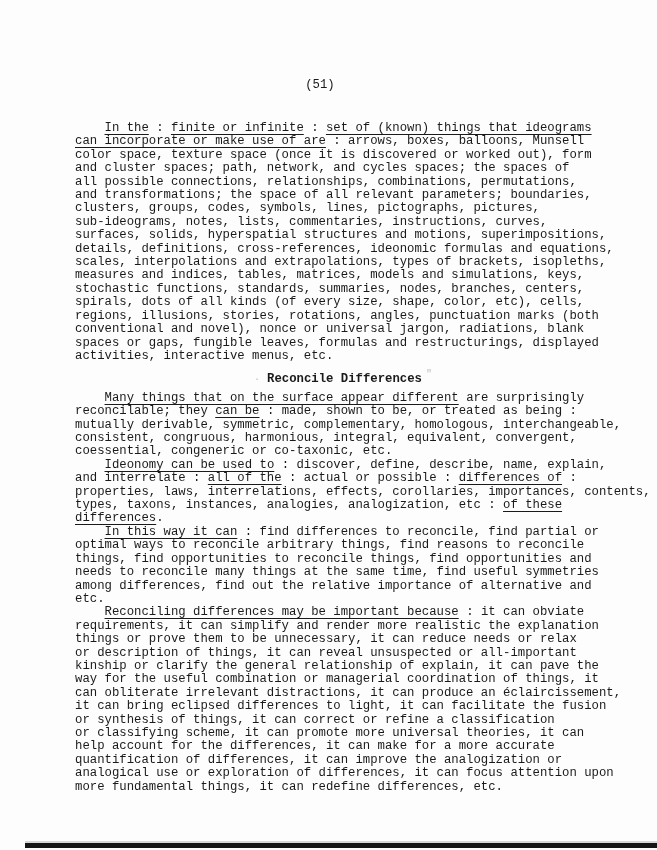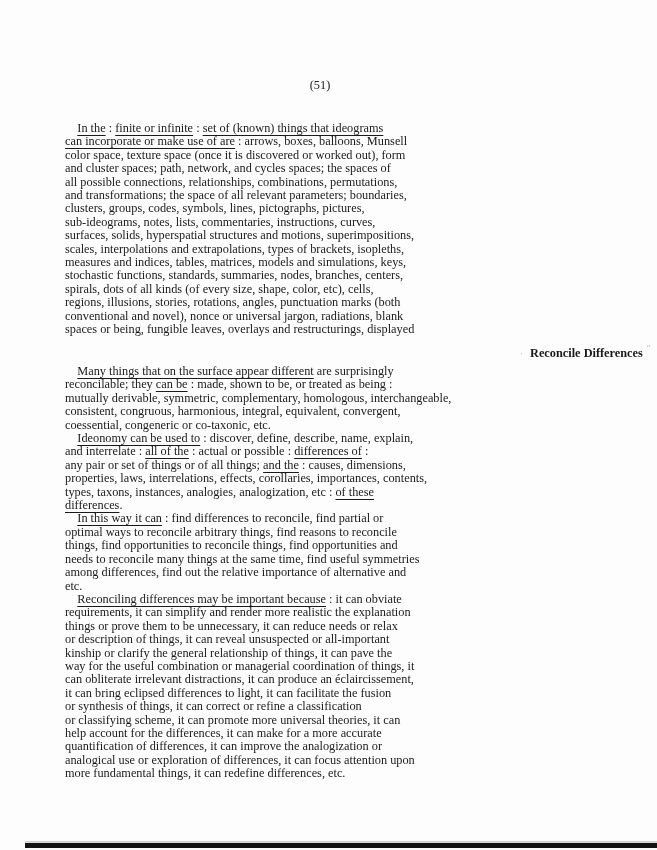--- a/index.html
+++ b/index.html
@@ -5,44 +5,45 @@
   html, body { margin: 0; padding: 0; }
   body {
     width: 657px; height: 850px;
     background: #ffffff;
     overflow: hidden;
     position: relative;
   }
   .sheet {
     position: absolute; inset: 0;
     background: #fdfdfd;
-    font-family: Liberation Serif, serif;
+    font-family: Liberation Mono, monospace;
     font-size: 12.3px;
     line-height: 13.4px;
     color: #1a1a1a;
   }
   .page-number {
     position: absolute;
     top: 79px; left: 0; width: 640px;
     text-align: center;
   }
   .doc-body {
     position: absolute;
     top: 122px; left: 65px; width: 586px;
   }
   .doc-line {
     white-space: pre;
+    margin-left: 10px;
   }
   .u {
     text-decoration: underline;
     text-decoration-thickness: 1px;
     text-underline-offset: 2.5px;
   }
   .doc-heading {
-    text-align: right;
+    text-align: center;
     font-weight: bold;
     margin: 5px 0 5px -30px;
     white-space: pre;
   }
   .artifact {
     font-weight: normal;
     color: #9a9a9a;
     opacity: 0.65;
     font-size: 10px;
   }
@@ -67,50 +68,51 @@
   <div class="doc-body">
       <div class="doc-line"><span>    </span><span class="u">In the</span><span> : </span><span class="u">finite or infinite</span><span> : </span><span class="u">set of (known) things that ideograms</span></div>
       <div class="doc-line"><span class="u">can incorporate or make use of are</span><span> : arrows, boxes, balloons, Munsell</span></div>
       <div class="doc-line"><span>color space, texture space (once it is discovered or worked out), form</span></div>
       <div class="doc-line"><span>and cluster spaces; path, network, and cycles spaces; the spaces of</span></div>
       <div class="doc-line"><span>all possible connections, relationships, combinations, permutations,</span></div>
       <div class="doc-line"><span>and transformations; the space of all relevant parameters; boundaries,</span></div>
       <div class="doc-line"><span>clusters, groups, codes, symbols, lines, pictographs, pictures,</span></div>
       <div class="doc-line"><span>sub-ideograms, notes, lists, commentaries, instructions, curves,</span></div>
       <div class="doc-line"><span>surfaces, solids, hyperspatial structures and motions, superimpositions,</span></div>
+      <div class="doc-line"><span>details, definitions, cross-references, ideonomic formulas and equations,</span></div>
       <div class="doc-line"><span>scales, interpolations and extrapolations, types of brackets, isopleths,</span></div>
       <div class="doc-line"><span>measures and indices, tables, matrices, models and simulations, keys,</span></div>
       <div class="doc-line"><span>stochastic functions, standards, summaries, nodes, branches, centers,</span></div>
       <div class="doc-line"><span>spirals, dots of all kinds (of every size, shape, color, etc), cells,</span></div>
       <div class="doc-line"><span>regions, illusions, stories, rotations, angles, punctuation marks (both</span></div>
       <div class="doc-line"><span>conventional and novel), nonce or universal jargon, radiations, blank</span></div>
-      <div class="doc-line"><span>spaces or being, fungible leaves, overlays and restructurings, displayed</span></div>
+      <div class="doc-line"><span>spaces or gaps, fungible leaves, formulas and restructurings, displayed</span></div>
+      <div class="doc-line"><span>activities, interactive menus, etc.</span></div>
       <div class="doc-heading"><span class="artifact left">·</span><span>Reconcile Differences</span><span class="artifact right">″</span></div>
       <div class="doc-line"><span>    </span><span class="u">Many things that on the surface appear different</span><span> are surprisingly</span></div>
       <div class="doc-line"><span>reconcilable; they </span><span class="u">can be</span><span> : made, shown to be, or treated as being :</span></div>
       <div class="doc-line"><span>mutually derivable, symmetric, complementary, homologous, interchangeable,</span></div>
       <div class="doc-line"><span>consistent, congruous, harmonious, integral, equivalent, convergent,</span></div>
       <div class="doc-line"><span>coessential, congeneric or co-taxonic, etc.</span></div>
       <div class="doc-line"><span>    </span><span class="u">Ideonomy can be used to</span><span> : discover, define, describe, name, explain,</span></div>
       <div class="doc-line"><span>and interrelate : </span><span class="u">all of the</span><span> : actual or possible : </span><span class="u">differences of</span><span> :</span></div>
-      <div class="doc-line"><span>any pair or set of things or of all things; </span><span class="u">and the</span><span> : causes, dimensions,</span></div>
       <div class="doc-line"><span>properties, laws, interrelations, effects, corollaries, importances, contents,</span></div>
       <div class="doc-line"><span>types, taxons, instances, analogies, analogization, etc : </span><span class="u">of these</span></div>
       <div class="doc-line"><span class="u">differences</span><span>.</span></div>
       <div class="doc-line"><span>    </span><span class="u">In this way it can</span><span> : find differences to reconcile, find partial or</span></div>
       <div class="doc-line"><span>optimal ways to reconcile arbitrary things, find reasons to reconcile</span></div>
       <div class="doc-line"><span>things, find opportunities to reconcile things, find opportunities and</span></div>
       <div class="doc-line"><span>needs to reconcile many things at the same time, find useful symmetries</span></div>
       <div class="doc-line"><span>among differences, find out the relative importance of alternative and</span></div>
       <div class="doc-line"><span>etc.</span></div>
       <div class="doc-line"><span>    </span><span class="u">Reconciling differences may be important because</span><span> : it can obviate</span></div>
       <div class="doc-line"><span>requirements, it can simplify and render more realistic the explanation</span></div>
       <div class="doc-line"><span>things or prove them to be unnecessary, it can reduce needs or relax</span></div>
       <div class="doc-line"><span>or description of things, it can reveal unsuspected or all-important</span></div>
-      <div class="doc-line"><span>kinship or clarify the general relationship of things, it can pave the</span></div>
+      <div class="doc-line"><span>kinship or clarify the general relationship of explain, it can pave the</span></div>
       <div class="doc-line"><span>way for the useful combination or managerial coordination of things, it</span></div>
       <div class="doc-line"><span>can obliterate irrelevant distractions, it can produce an éclaircissement,</span></div>
       <div class="doc-line"><span>it can bring eclipsed differences to light, it can facilitate the fusion</span></div>
       <div class="doc-line"><span>or synthesis of things, it can correct or refine a classification</span></div>
       <div class="doc-line"><span>or classifying scheme, it can promote more universal theories, it can</span></div>
       <div class="doc-line"><span>help account for the differences, it can make for a more accurate</span></div>
       <div class="doc-line"><span>quantification of differences, it can improve the analogization or</span></div>
       <div class="doc-line"><span>analogical use or exploration of differences, it can focus attention upon</span></div>
       <div class="doc-line"><span>more fundamental things, it can redefine differences, etc.</span></div>
     </div>

